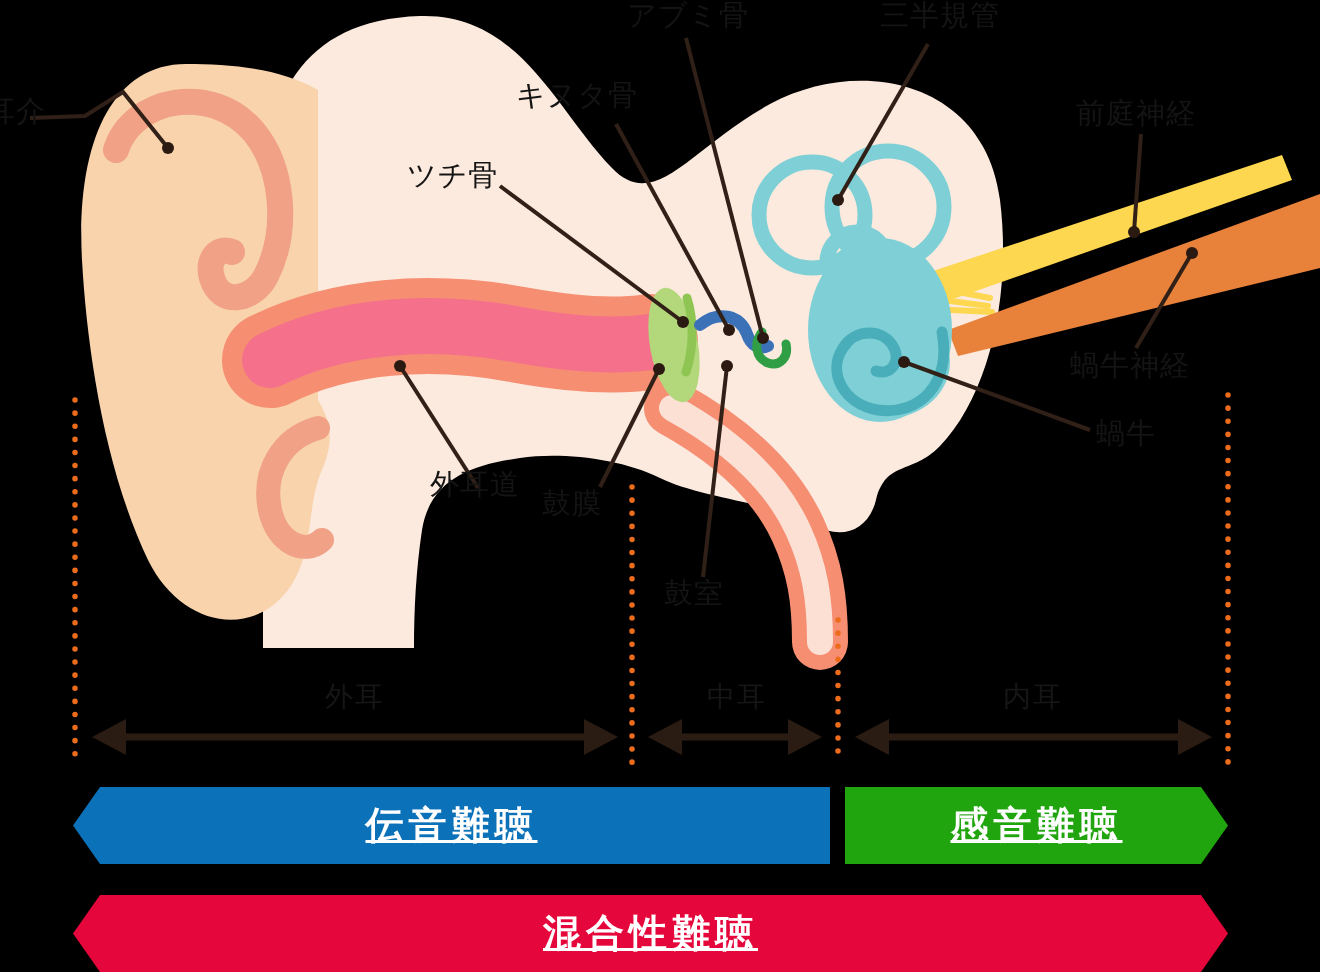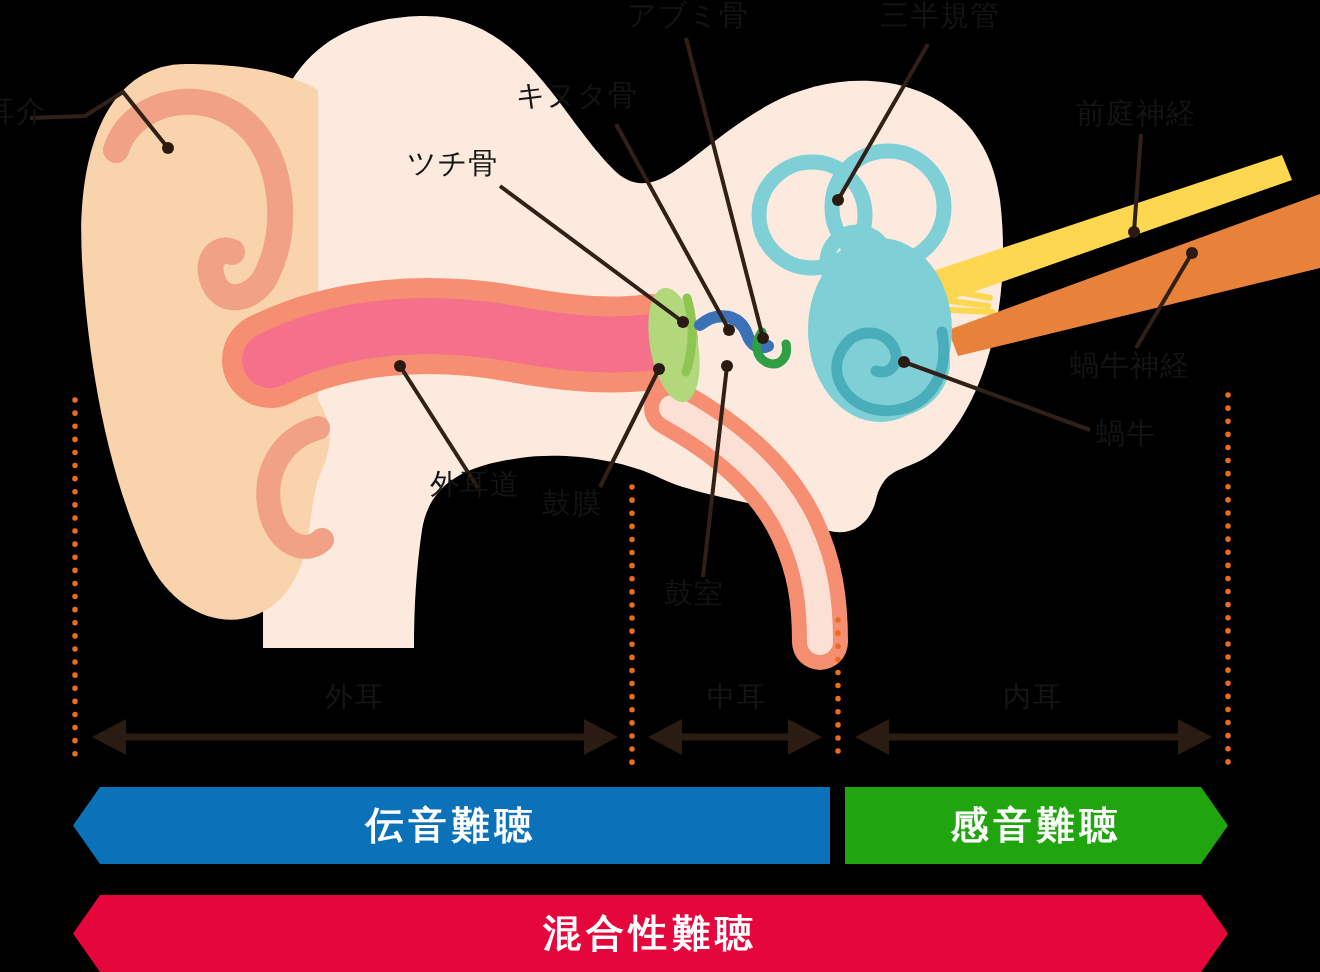--- a/index.html
+++ b/index.html
@@ -13,21 +13,21 @@
   .anat-label{
     position:absolute;font-size:29px;color:#141414;letter-spacing:1px;
     white-space:nowrap;line-height:1.1;
   }
   .region-label{
     position:absolute;transform:translate(-50%,-50%);
     font-size:28px;color:#161616;letter-spacing:2px;white-space:nowrap;
   }
   .band{
     position:absolute;height:77px;display:flex;align-items:center;justify-content:center;
-    color:#ffffff;font-size:38px;font-weight:bold;letter-spacing:5px;white-space:nowrap;
+    color:#ffffff;font-size:38px;font-weight:bold;letter-spacing:5px;white-space:nowrap;text-decoration:underline;
   }
   #band-conductive{left:73px;top:787px;width:757px;
     clip-path:polygon(27px 0, 100% 0, 100% 100%, 27px 100%, 0 50%);}
   #band-sensorineural{left:845px;top:787px;width:383px;
     clip-path:polygon(0 0, calc(100% - 27px) 0, 100% 50%, calc(100% - 27px) 100%, 0 100%);}
   #band-mixed{left:73px;top:895px;width:1155px;
     clip-path:polygon(27px 0, calc(100% - 27px) 0, 100% 50%, calc(100% - 27px) 100%, 27px 100%, 0 50%);}
 </style>
 </head>
 <body>
@@ -145,21 +145,21 @@
       <polygon points="648,737 682,719 682,755" stroke="none"></polygon>
       <polygon points="822,737 788,719 788,755" stroke="none"></polygon>
 
       <line x1="883" y1="737" x2="1184" y2="737" stroke-width="7"></line>
       <polygon points="855,737 889,719 889,755" stroke="none"></polygon>
       <polygon points="1212,737 1178,719 1178,755" stroke="none"></polygon>
     </g>
   </svg>
 
   <div class="anat-label" style="left:-14px;top:96px">耳介</div>
-  <div class="anat-label" style="left:407px;top:148px">ツチ骨</div>
+  <div class="anat-label" style="left:407px;top:160px">ツチ骨</div>
   <div class="anat-label" style="left:516px;top:80px">キヌタ骨</div>
   <div class="anat-label" style="left:627px;top:0px">アブミ骨</div>
   <div class="anat-label" style="left:880px;top:0px">三半規管</div>
   <div class="anat-label" style="left:1076px;top:98px">前庭神経</div>
   <div class="anat-label" style="left:1070px;top:350px">蝸牛神経</div>
   <div class="anat-label" style="left:1096px;top:418px">蝸牛</div>
   <div class="anat-label" style="left:430px;top:469px">外耳道</div>
   <div class="anat-label" style="left:542px;top:488px">鼓膜</div>
   <div class="anat-label" style="left:664px;top:578px">鼓室</div>
 

